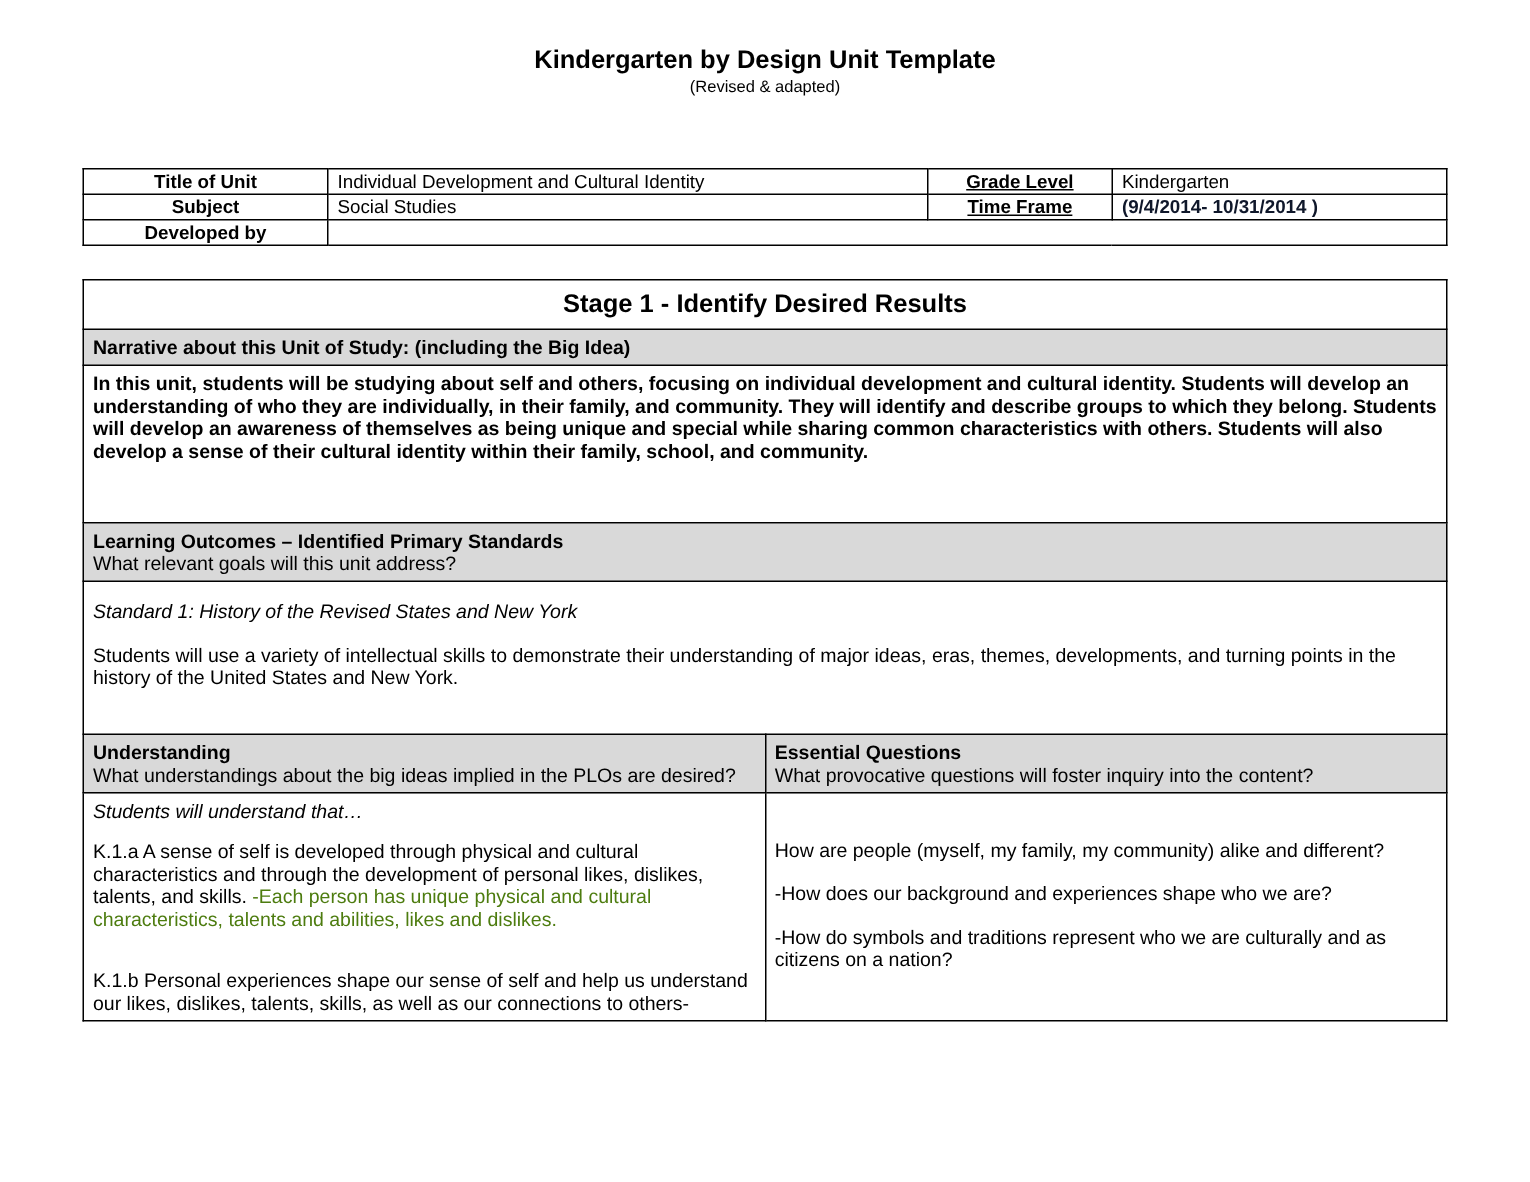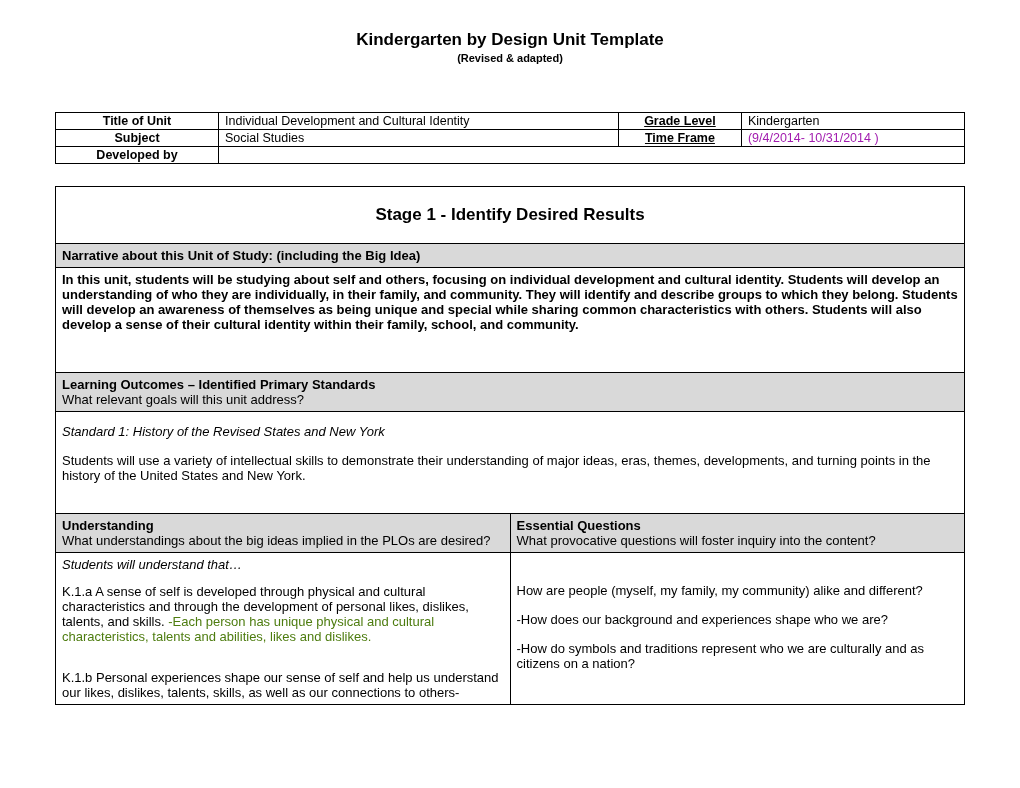--- a/index.html
+++ b/index.html
@@ -11,21 +11,21 @@
     color: #000;
   }
   .title {
     text-align: center;
     font-weight: bold;
     font-size: 17px;
     margin-bottom: 2px;
   }
   .subtitle {
     text-align: center;
-    font-weight: bold;
+    font-weight: normal;
     font-size: 11px;
     margin-bottom: 12px;
   }
   table {
     border-collapse: collapse;
     width: 100%;
     margin-top: 48px;
   }
   .meta-table td {
     border: 1px solid #000;
@@ -37,34 +37,34 @@
     font-weight: bold;
     text-align: center;
     width: 150px;
   }
   .meta-label2 {
     font-weight: bold;
     text-align: center;
     width: 110px;
     text-decoration: underline;
   }
-  .red { color: #a21caf; }
+  .red { color: #0f172a; font-weight: bold; }
   .stage-table {
     margin-top: 22px;
   }
   .stage-table td {
     border: 1px solid #000;
     padding: 4px 6px;
     vertical-align: top;
   }
   .stage-header {
     text-align: center;
     font-weight: bold;
     font-size: 17px;
-    padding: 18px !important;
+    padding: 6px !important;
   }
   .gray-row {
     background: #d9d9d9;
     padding-left: 36px;
   }
   .narrative-body {
     font-weight: bold;
     padding-bottom: 40px !important;
   }
   .learning-body {

